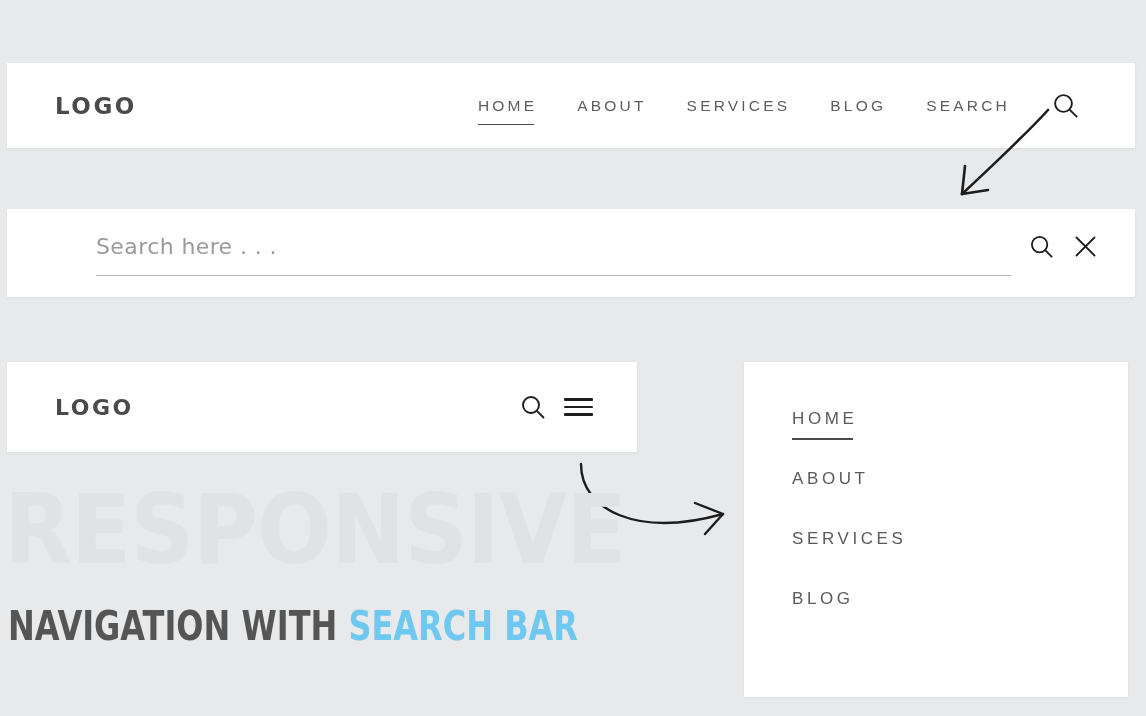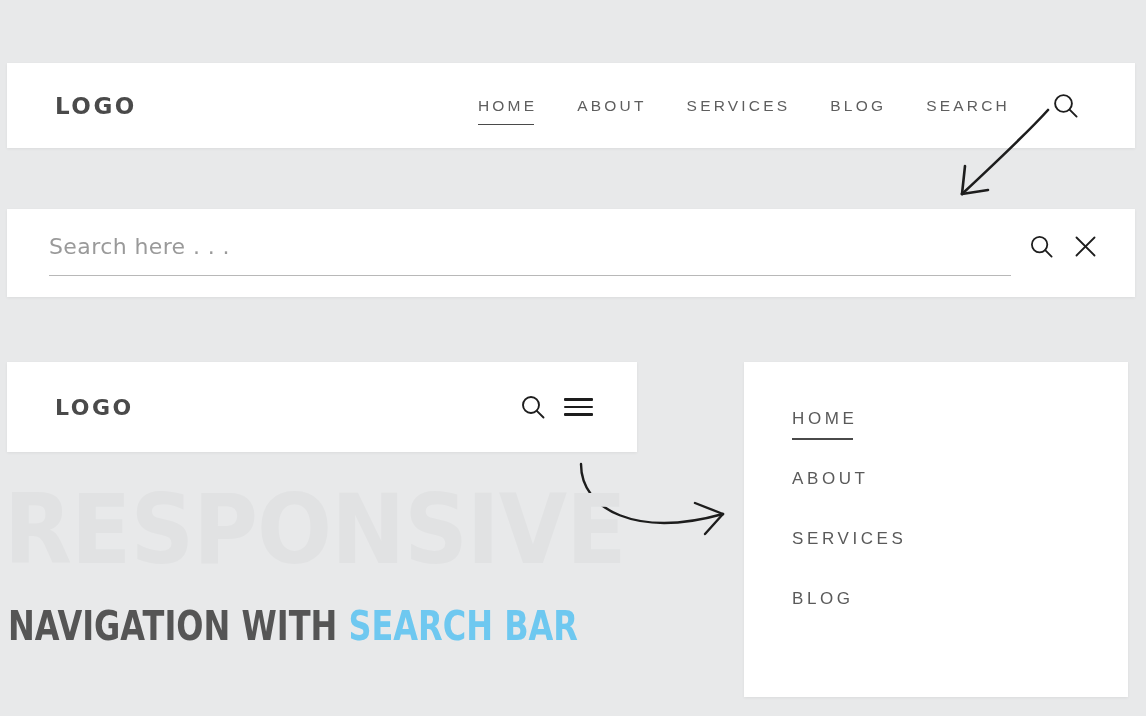--- a/index.html
+++ b/index.html
@@ -92,20 +92,21 @@
   }
 
   
   #search-bar {
     left: 7px;
     top: 209px;
     width: 1128px;
     height: 88px;
     display: flex;
     align-items: center;
+    padding-left: 47px;
   }
 
   .search-field {
     position: relative;
     margin-left: 36px;
     flex: 1;
     height: 62px;
     display: flex;
     align-items: center;
   }

